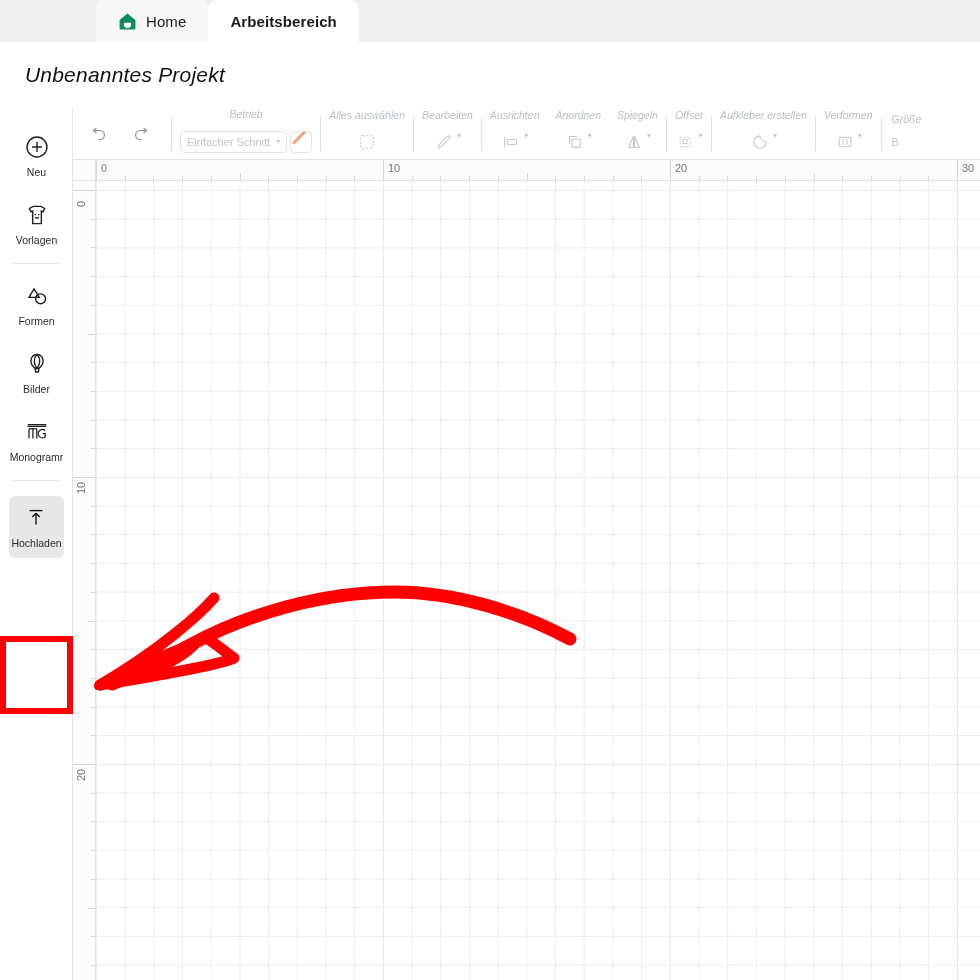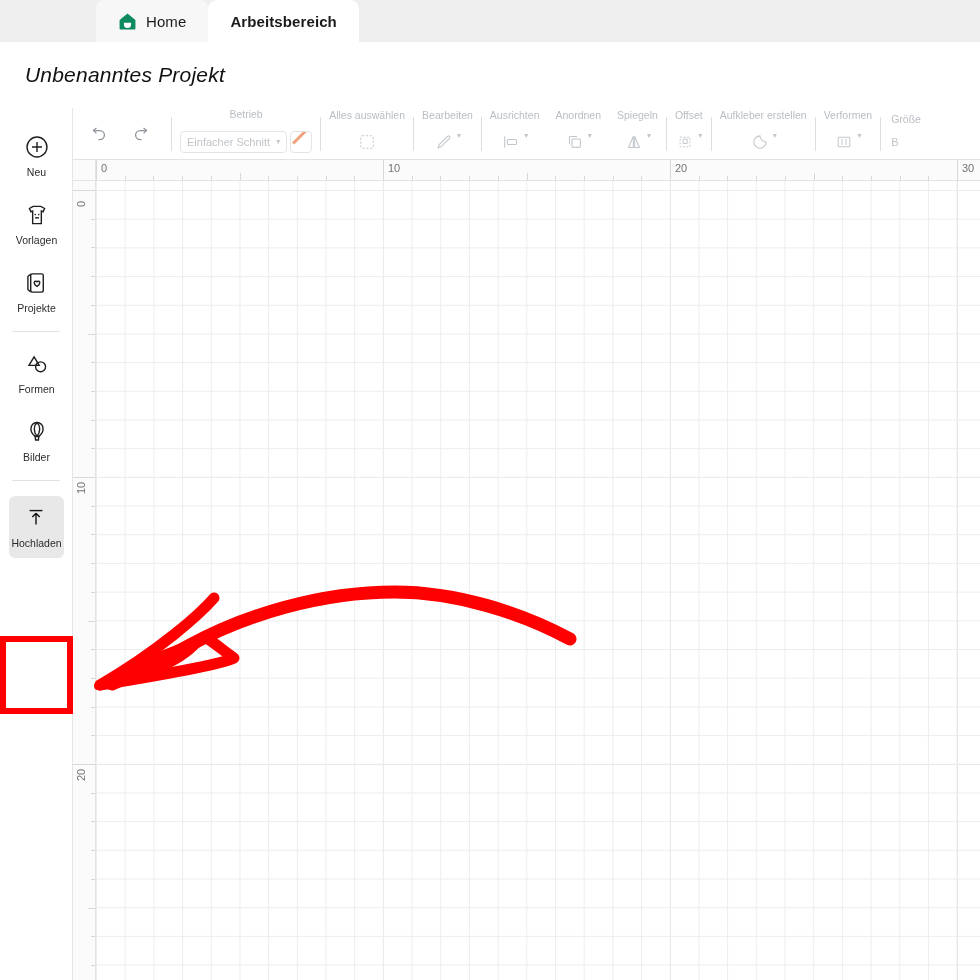--- a/index.html
+++ b/index.html
@@ -151,20 +151,21 @@
     align-items: center;
     justify-content: flex-end;
     padding: 0 8px 6px 8px;
     cursor: default;
   }
   .tb-caption {
     font-size: 10.5px;
     color: #b9bec3;
     margin-bottom: 11px;
     white-space: nowrap;
+    font-style: italic;
   }
   .tb-ctl {
     display: flex;
     align-items: flex-start;
     gap: 3px;
     color: #c3c8cc;
   }
   .tb-ctl svg { display: block; }
   .caret {
     font-size: 8px;
@@ -340,30 +341,20 @@
         <svg viewBox="0 0 24 24" width="26" height="26" fill="none" stroke="currentColor" stroke-width="1.3">
           <path d="M8.5 4 L5 6 l1.4 3 L8 8.3 V20h8V8.3l1.6.7L19 6l-3.5-2z"></path>
           <circle cx="10.4" cy="11.6" r=".75" fill="currentColor" stroke="none"></circle>
           <circle cx="13.6" cy="11.6" r=".75" fill="currentColor" stroke="none"></circle>
           <path d="M10.2 14.6h3.6"></path>
         </svg>
       </span>
       <span class="side-label">Vorlagen</span>
     </div>
 
-    <div class="side-item">
-      <span class="side-icon">
-        <svg viewBox="0 0 24 24" width="26" height="26" fill="none" stroke="currentColor" stroke-width="1.3">
-          <rect x="6.2" y="3.6" width="11.6" height="16.8" rx="1.4"></rect>
-          <path d="M6.2 3.6 L3.6 6v12l2.6 2.4"></path>
-          <path d="M12 15.2s-2.6-1.8-2.6-3.5a1.45 1.45 0 0 1 2.6-.85 1.45 1.45 0 0 1 2.6.85c0 1.7-2.6 3.5-2.6 3.5z"></path>
-        </svg>
-      </span>
-      <span class="side-label">Projekte</span>
-    </div>
 
     <div class="side-sep"></div>
 
     <div class="side-item">
       <span class="side-icon">
         <svg viewBox="0 0 24 24" width="26" height="26" fill="none" stroke="currentColor" stroke-width="1.3">
           <path d="M9.3 5.4 L4.6 13.3h9.4z"></path>
           <circle cx="15.3" cy="14.6" r="4.6"></circle>
         </svg>
       </span>
@@ -375,20 +366,31 @@
         <svg viewBox="0 0 24 24" width="26" height="26" fill="none" stroke="currentColor" stroke-width="1.3">
           <path d="M12 3.2c-3.3 0-5.6 2.6-5.6 6 0 3 2.1 5.3 3.6 6.6h4c1.5-1.3 3.6-3.6 3.6-6.6 0-3.4-2.3-6-5.6-6z"></path>
           <path d="M12 3.2c-1.7 1.6-2.5 3.8-2.5 6s.8 4.7 2.5 6.6c1.7-1.9 2.5-4.4 2.5-6.6s-.8-4.4-2.5-6z"></path>
           <path d="M10.3 16.2h3.4l-.4 3.2h-2.6z"></path>
         </svg>
       </span>
       <span class="side-label">Bilder</span>
     </div>
 
 
+    <div class="side-item">
+      <span class="side-icon">
+        <svg viewBox="0 0 24 24" width="26" height="26" fill="none" stroke="currentColor" stroke-width="1.15">
+          <path d="M3.4 5.2h17.2M3.4 6.9h17.2"></path>
+          <path d="M4.6 9v9M8.2 9v9M11.8 9v9"></path>
+          <path d="M4.6 9h7.2"></path>
+          <path d="M19.6 10.6a3.9 3.9 0 1 0 0 5.9v-2.9h-2.2"></path>
+        </svg>
+      </span>
+      <span class="side-label">Monogramr</span>
+    </div>
 
     <div class="side-sep"></div>
 
     <div class="upload-wrap">
       <div class="upload-btn">
         <span class="side-icon">
           <svg viewBox="0 0 24 24" width="24" height="24" fill="none" stroke="#111" stroke-width="1.4">
             <path d="M5.6 4.6h12.8"></path>
             <path d="M12 7.2v11.4M12 7.2l-3.7 3.8M12 7.2l3.7 3.8"></path>
           </svg>

